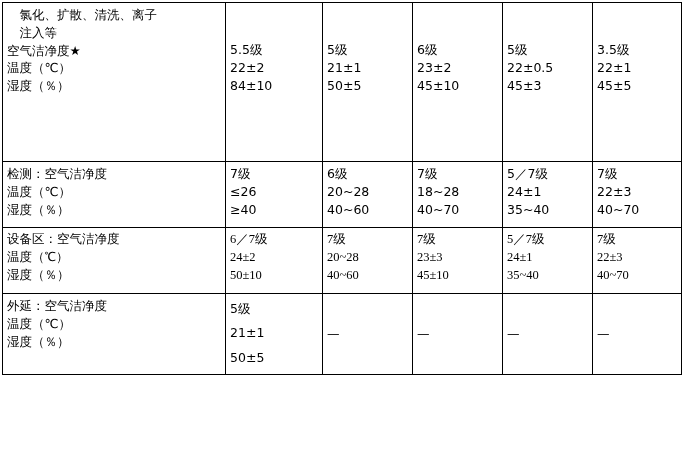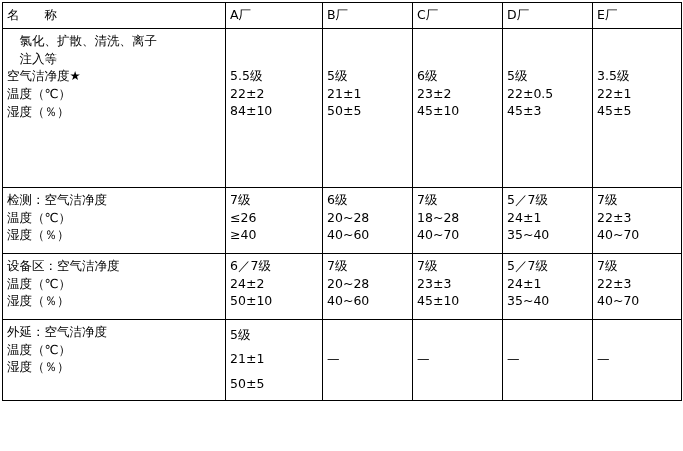--- a/index.html
+++ b/index.html
@@ -45,21 +45,21 @@
   }
   td.head-plant {
     padding-top: 4px;
     padding-bottom: 5px;
   }
   .row-litho td { height: 58px; }
   .row-diff td  { height: 116px; }
   .row-diff td.c-name { padding-top: 3px; }
   .row-diff td.v { padding-top: 38px; }
   .row-insp td  { height: 58px; margin-left: 26px; }
-  .row-equip td { height: 58px; }
+  .row-equip td { height: 58px; font-family: Liberation Serif, serif; }
   .row-epi td   { height: 70px; }
   .row-epi td.v-dash {
     vertical-align: middle;
     text-align: left;
     padding-left: 4px;
   }
   .row-epi td.v-epi { line-height: 1.95; }
 </style>
 </head>
 <body>
@@ -68,28 +68,20 @@
   <table class="spec">
     <colgroup>
       <col class="c0">
         <col class="c1">
         <col class="c2">
         <col class="c3">
         <col class="c4">
         <col class="c5">
     </colgroup>
     <tbody>
-      <tr>
-        <td class="head-name">名　　称</td>
-        <td class="head-plant">A厂</td>
-        <td class="head-plant">B厂</td>
-        <td class="head-plant">C厂</td>
-        <td class="head-plant">D厂</td>
-        <td class="head-plant">E厂</td>
-      </tr>
 
 
       <tr class="row-diff">
         <td class="c-name">　氯化、扩散、清洗、离子
 　注入等
 空气洁净度★
 温度（℃）
 湿度（％）</td>
         <td class="v">5.5级
 22±2

